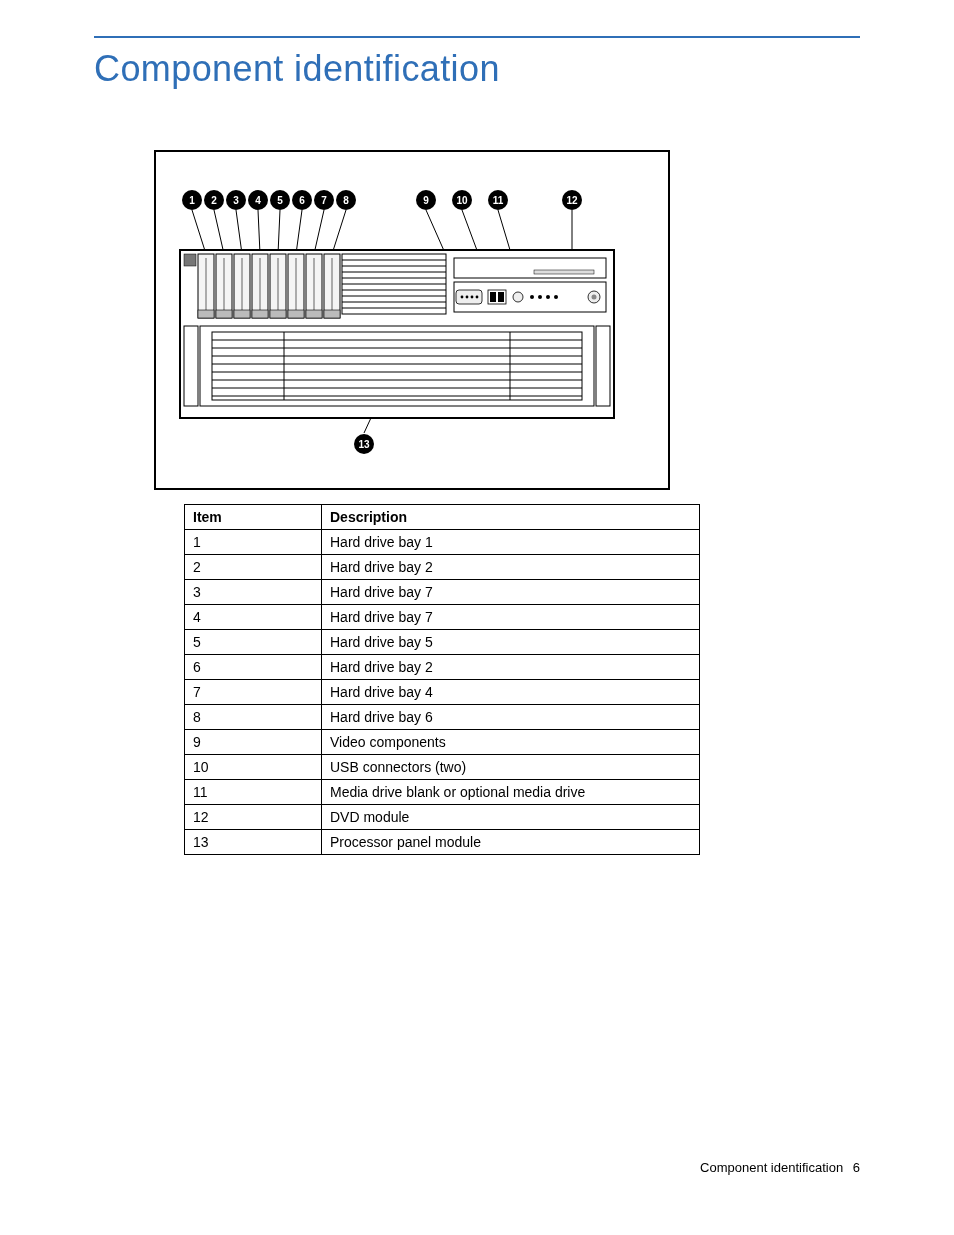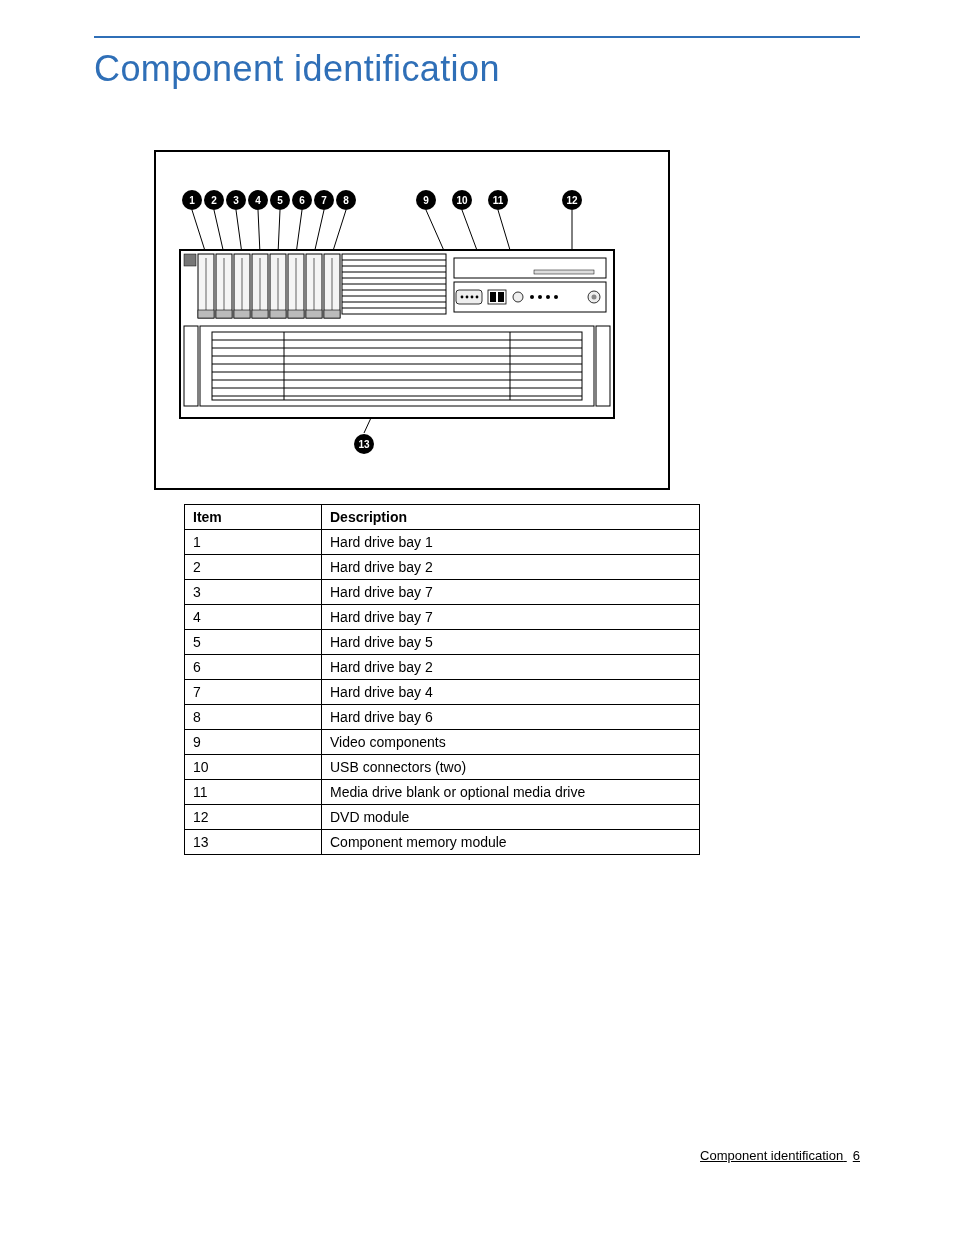--- a/index.html
+++ b/index.html
@@ -59,25 +59,24 @@
   }
   table.component-table th {
     font-weight: 700;
   }
   table.component-table th:first-child,
   table.component-table td:first-child {
     width: 120px;
   }
   .footer {
     position: absolute;
-    bottom: 72px;
+    bottom: 60px;
     right: 94px;
     font-size: 13px;
     color: #000;
-    text-decoration: underline;
   }
   .footer .page-no {
     margin-left: 6px;
   }
 </style>
 </head>
 <body>
 
 <div class="page">
 
@@ -284,21 +283,21 @@
         <tr>
           <td>11</td>
           <td>Media drive blank or optional media drive</td>
         </tr>
         <tr>
           <td>12</td>
           <td>DVD module</td>
         </tr>
         <tr>
           <td>13</td>
-          <td>Component memory module</td>
+          <td>Processor panel module</td>
         </tr>
       </tbody>
   </table>
 
   <div class="footer">
     <span>Component identification</span>
     <span class="page-no">6</span>
   </div>
 
 </div>

